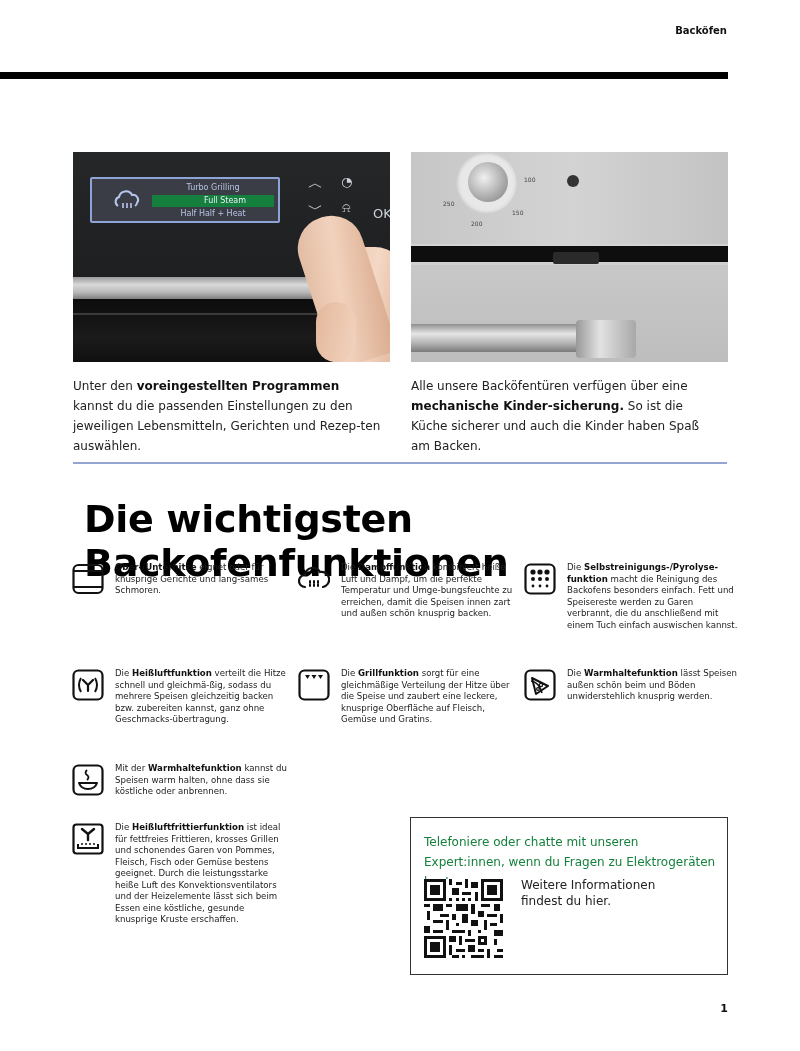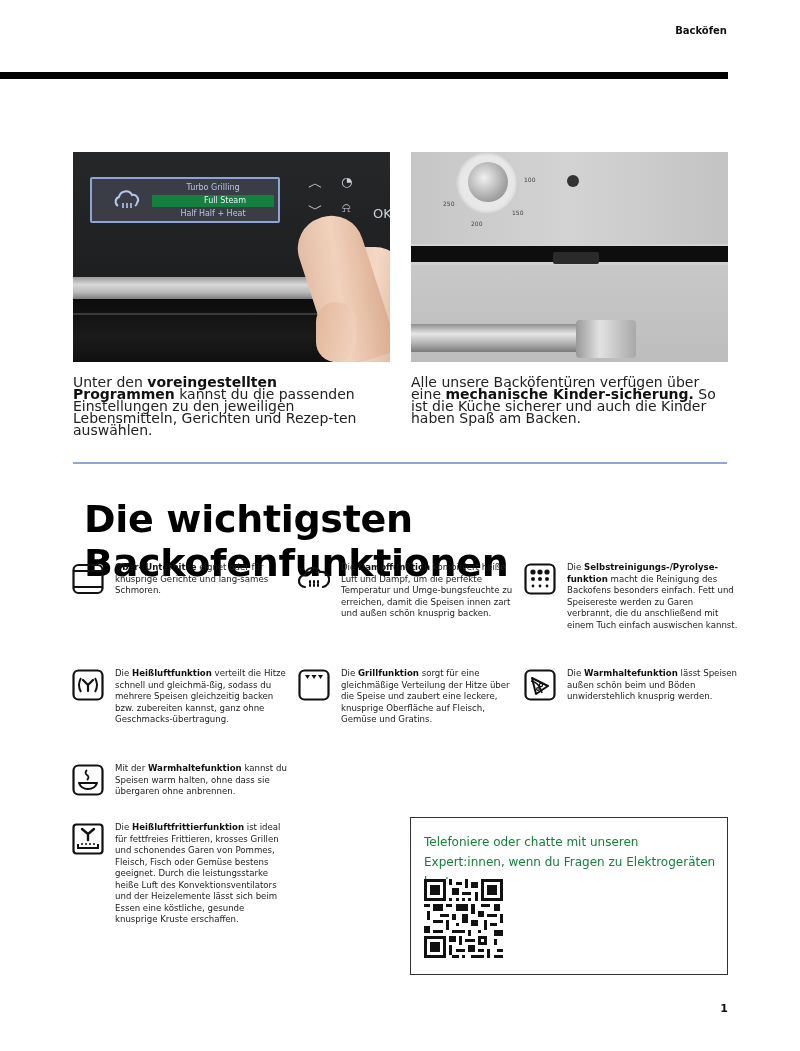--- a/index.html
+++ b/index.html
@@ -33,21 +33,21 @@
   .rp-knob-ring { position: absolute; left: 45px; top: 0; width: 62px; height: 62px; border-radius: 50%; background: #e8e8e8; box-shadow: inset 0 0 4px #aaa; }
   .rp-knob { position: absolute; left: 57px; top: 10px; width: 40px; height: 40px; border-radius: 50%; background: radial-gradient(circle at 40% 40%,#f0f0f0 0%,#a9a9a9 60%,#7d7d7d 100%); }
   .rp-num { position: absolute; font-size: 6px; color: #444; }
   .rp-led { position: absolute; left: 156px; top: 23px; width: 12px; height: 12px; border-radius: 50%; background: #333; }
   .rp-slot { position: absolute; left: 0; top: 94px; width: 317px; height: 16px; background: #0e0e0e; }
   .rp-latch { position: absolute; left: 142px; top: 100px; width: 46px; height: 12px; background: #2a2a2a; border-radius: 2px; }
   .rp-door { position: absolute; left: 0; top: 113px; width: 317px; height: 97px; background: linear-gradient(180deg,#c8c8c8 0%,#bdbdbd 100%); }
   .rp-handle { position: absolute; left: 0; top: 172px; width: 225px; height: 28px; border-radius: 0 6px 6px 0; background: linear-gradient(180deg,#8f8f8f 0%,#e6e6e6 35%,#b1b1b1 70%,#7a7a7a 100%); }
   .rp-bracket { position: absolute; left: 165px; top: 168px; width: 60px; height: 38px; border-radius: 4px; background: linear-gradient(90deg,#999 0%,#e2e2e2 40%,#a8a8a8 100%); }
 
-  .caption { position: absolute; top: 376px; width: 310px; font-size: 14px; line-height: 12px; color: #222; }
+  .caption { position: absolute; top: 376px; width: 310px; font-size: 12px; line-height: 20px; color: #222; }
   .caption b { font-weight: bold; color: #111; }
 
   .blue-rule { position: absolute; top: 462px; left: 73px; width: 654px; height: 2px; background: #93a6d2; }
 
   .headline { position: absolute; top: 497px; left: 84px; font-size: 38px; font-weight: bold; letter-spacing: -0.3px; color: #000000; }
 
   .feature { position: absolute; width: 225px; }
   .feature .ficon { position: absolute; left: 0; top: 1px; width: 32px; height: 32px; }
   .feature .ftext { position: absolute; left: 43px; top: 0; width: 172px; font-size: 8.6px; line-height: 11.5px; color: #222; }
   .feature .ftext b { font-weight: bold; color: #111; }
@@ -190,21 +190,21 @@
 </div>
 
 <div class="feature" style="left:72px;top:763px">
   <div class="ficon">
     <svg width="32" height="32" viewBox="0 0 32 32">
         <rect x="1.5" y="1.5" width="29" height="29" rx="5" fill="none" stroke="#111" stroke-width="2.2"></rect>
         <path d="M15 6 q-3 3 0 5 q3 2 0 5" fill="none" stroke="#111" stroke-width="1.8"></path>
         <path d="M7 19 h18 q-2 6 -9 6 q-7 0 -9-6z" fill="none" stroke="#111" stroke-width="2" stroke-linejoin="round"></path>
       </svg>
   </div>
-  <p class="ftext"><span>Mit der </span><b>Warmhaltefunktion</b><span> kannst du Speisen warm halten, ohne dass sie übergaren ohne anbrennen.</span></p>
+  <p class="ftext"><span>Mit der </span><b>Warmhaltefunktion</b><span> kannst du Speisen warm halten, ohne dass sie köstliche oder anbrennen.</span></p>
 </div>
 
 <div class="feature" style="left:72px;top:822px">
   <div class="ficon">
     <svg width="32" height="32" viewBox="0 0 32 32">
         <rect x="1.5" y="1.5" width="29" height="29" rx="3" fill="none" stroke="#111" stroke-width="2.2"></rect>
         <path d="M10 6 l6 5 l6-5 M16 11 v6" fill="none" stroke="#111" stroke-width="2.4" stroke-linecap="round" stroke-linejoin="round"></path>
         <path d="M6 21 v4 h20 v-4" fill="none" stroke="#111" stroke-width="2"></path>
         <path d="M9 21h2M13 21h2M17 21h2M21 21h2" stroke="#111" stroke-width="1.6"></path>
       </svg>
@@ -277,15 +277,16 @@
           <rect x="17" y="22" width="2" height="1"></rect>
           <rect x="20" y="22" width="1" height="3"></rect>
           <rect x="23" y="22" width="2" height="1"></rect>
         <rect x="9" y="24" width="2" height="1"></rect>
           <rect x="12" y="24" width="1" height="1"></rect>
           <rect x="15" y="24" width="4" height="1"></rect>
           <rect x="22" y="24" width="3" height="1"></rect>
       </g>
     </svg>
   </div>
+  <p class="info-more">Weitere Informationen findest du hier.</p>
 </div>
 
 <div class="page-num">1</div>
 
 </body></html>

